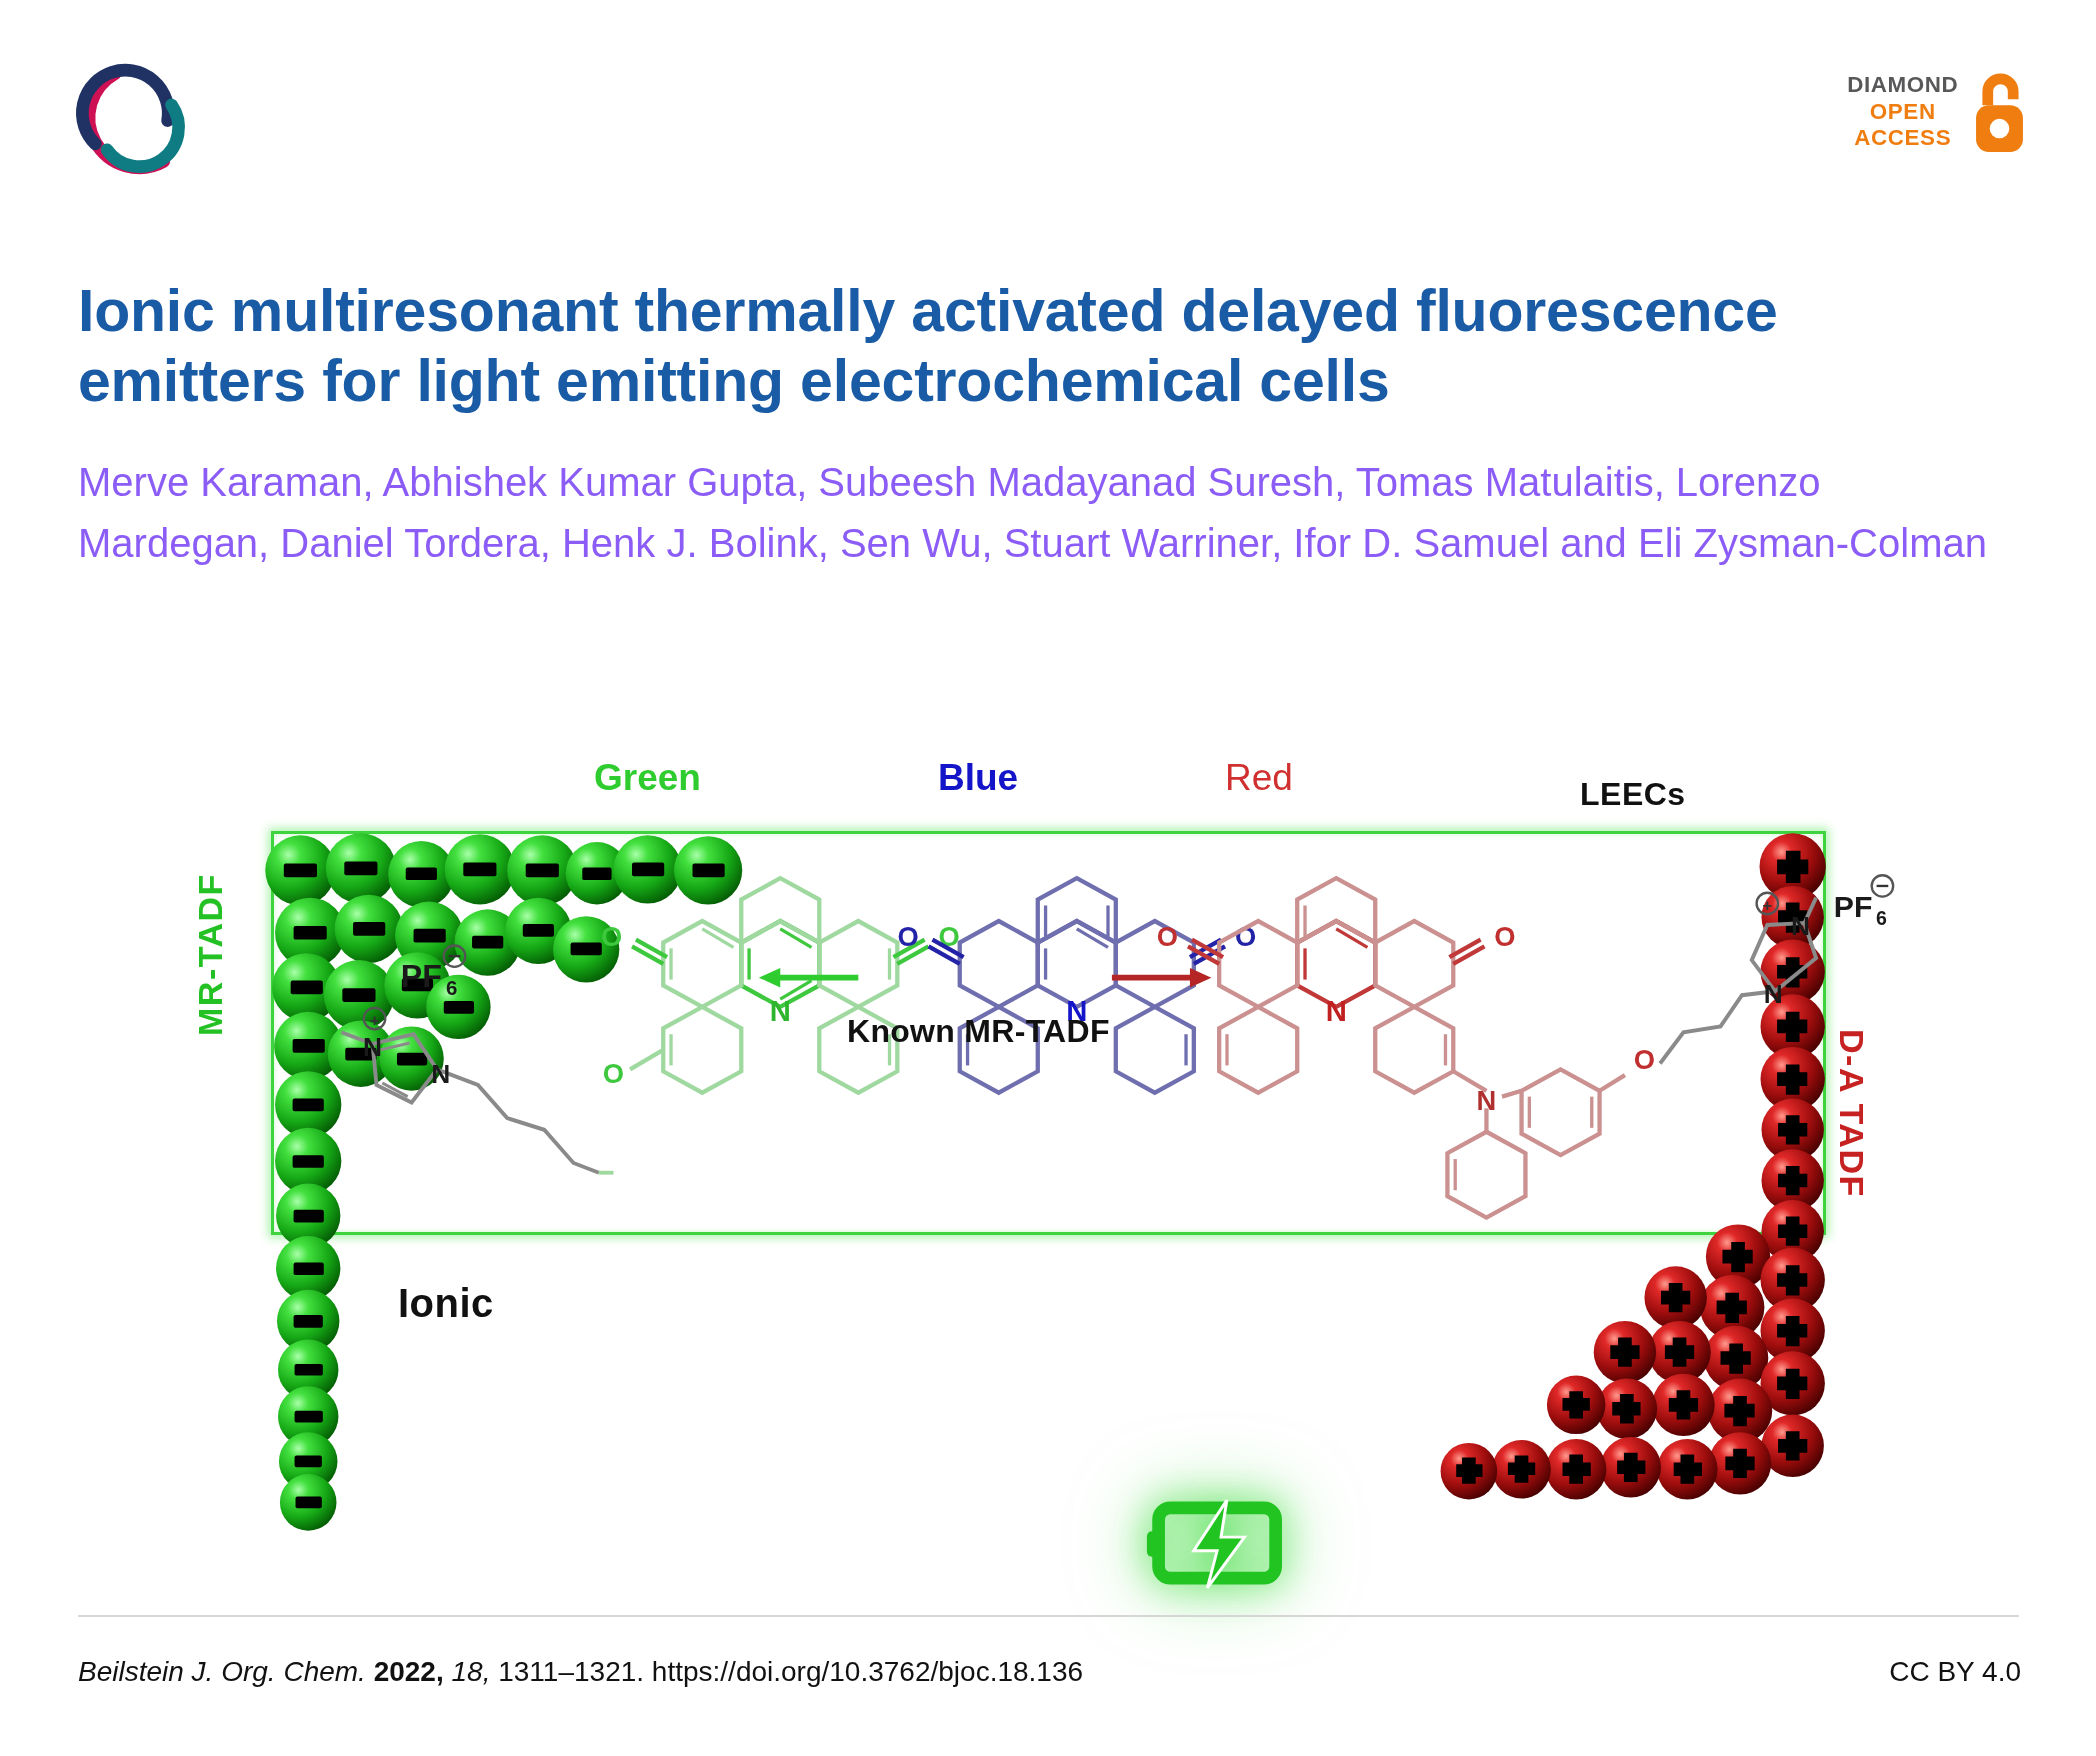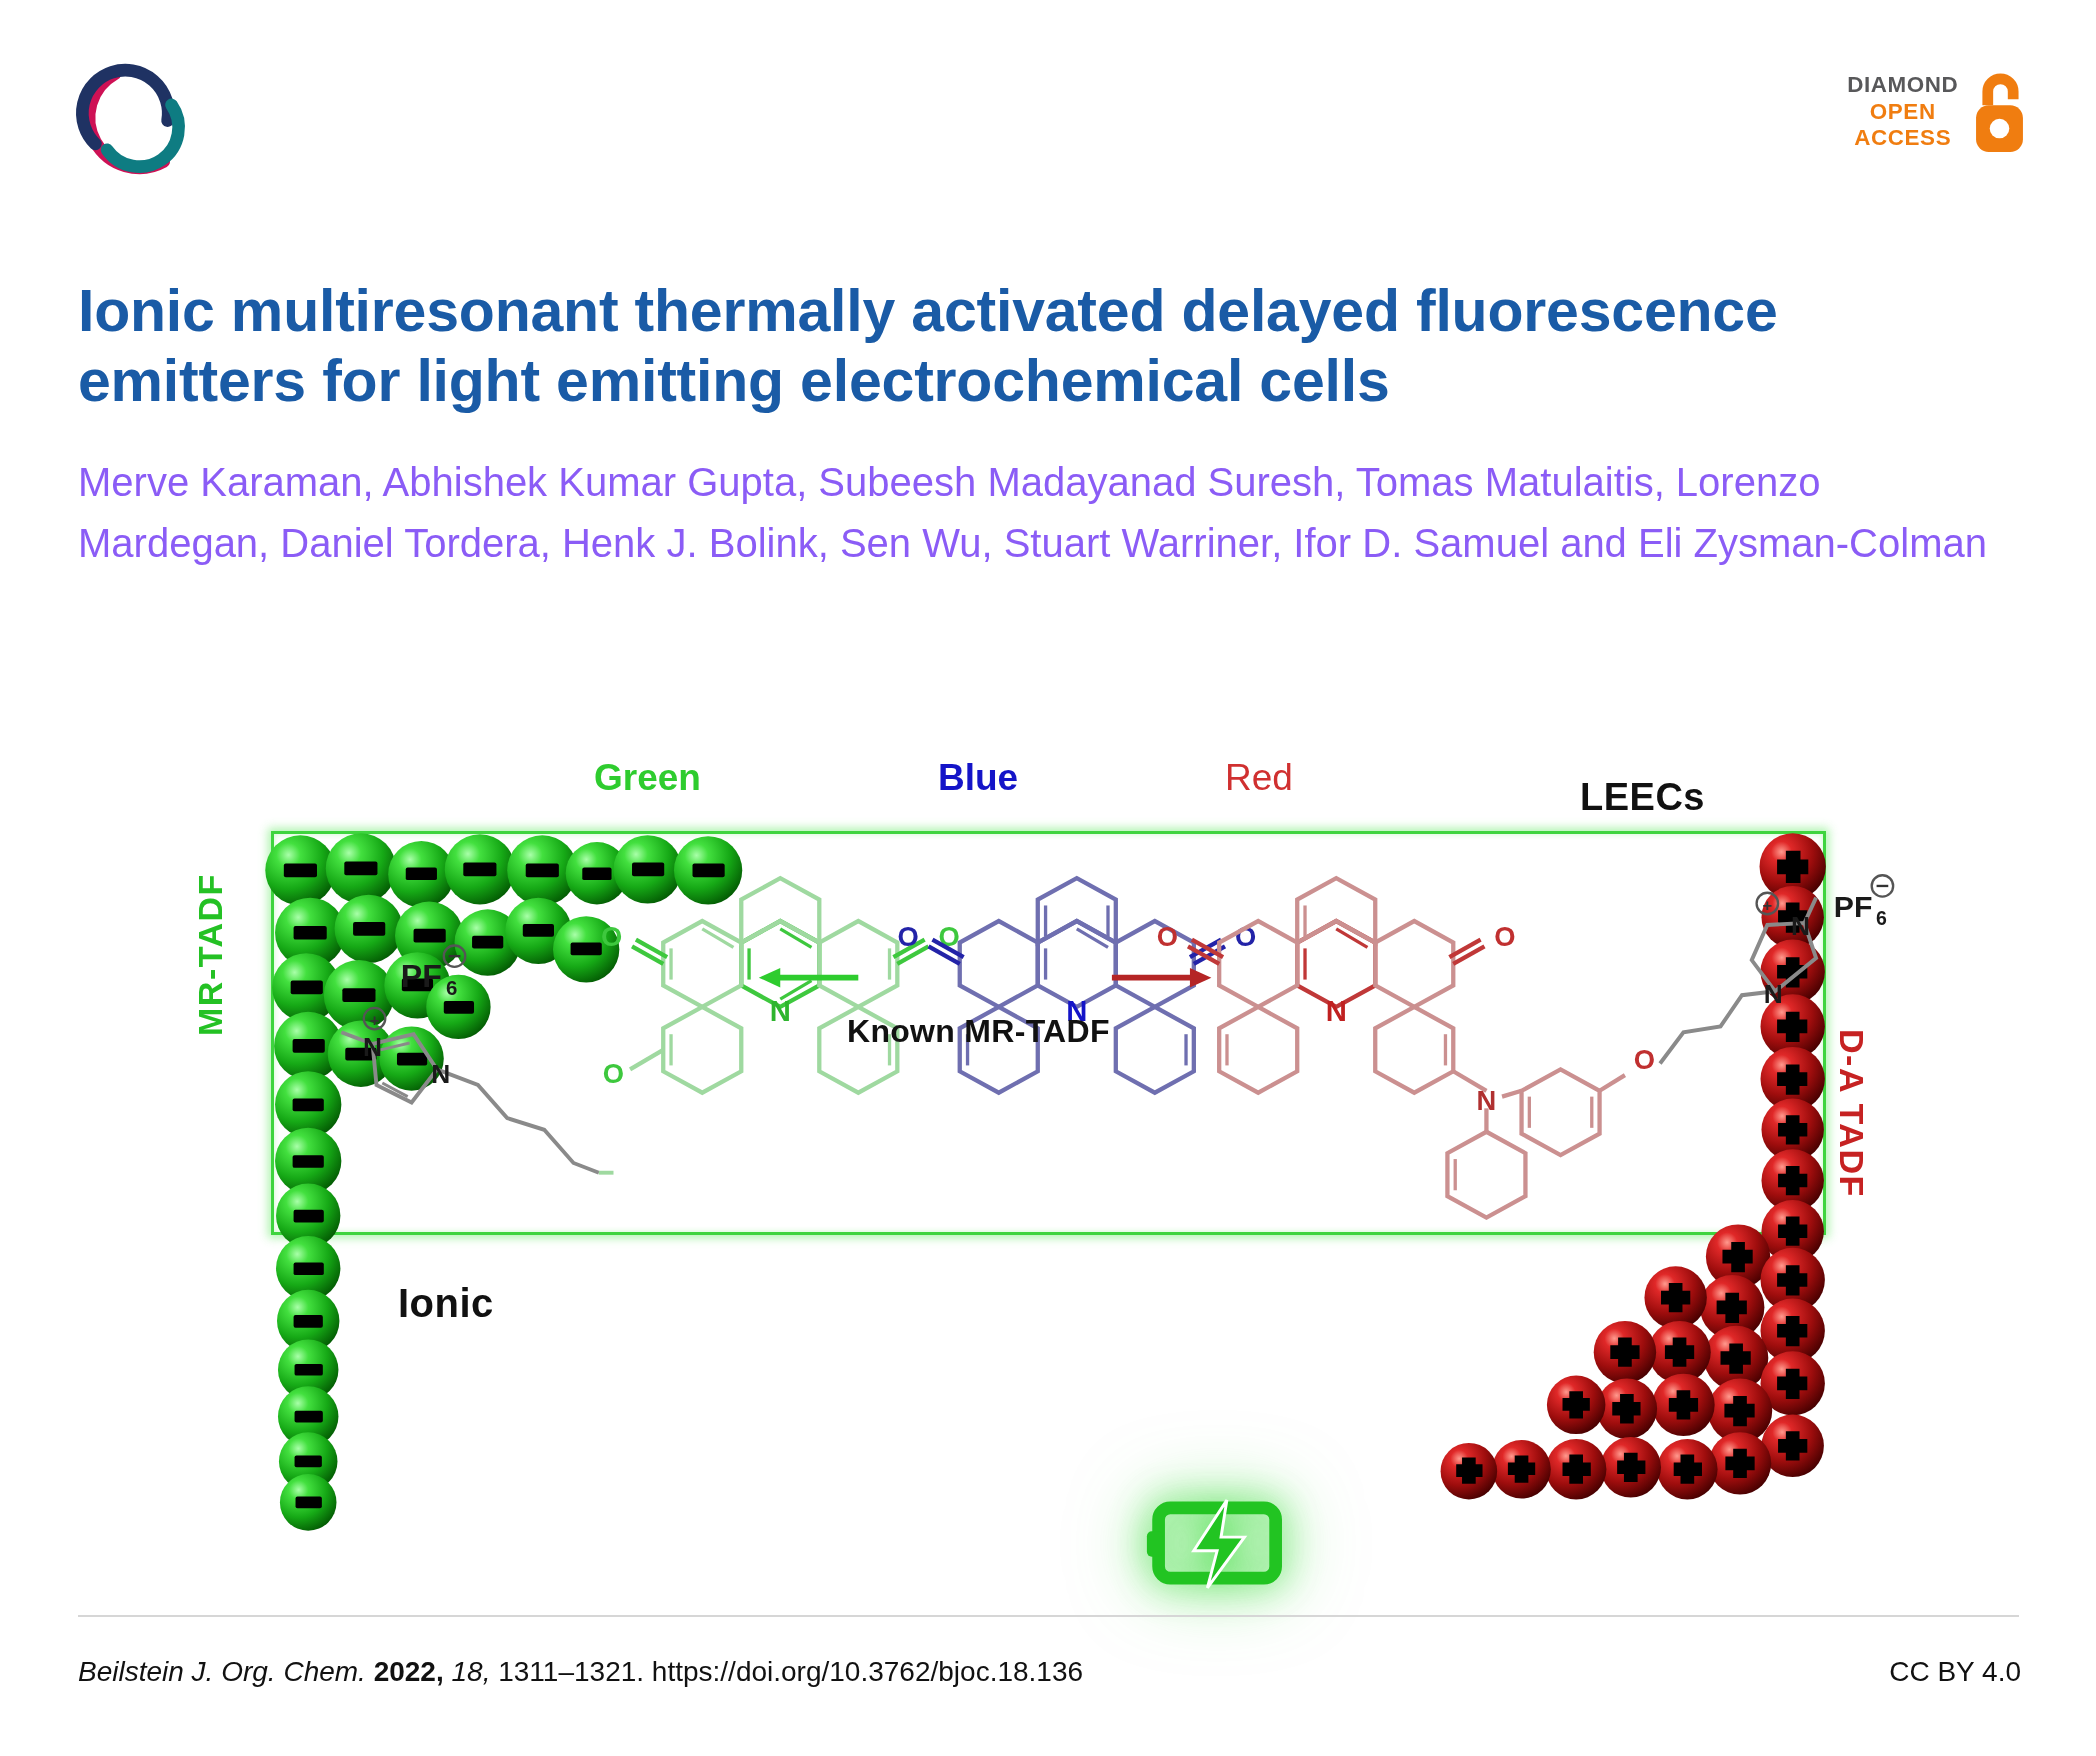--- a/index.html
+++ b/index.html
@@ -92,21 +92,21 @@
     left: 271px; top: 109px;
     width: 1555px; height: 404px;
     border: 3.9px solid #3fd43f;
     box-shadow: 0 0 8.8px 2.9px rgba(80,230,80,0.45),
                 inset 0 0 4.9px 1px rgba(120,240,120,0.30);
     background: #fff;
   }
   .lbl-leecs {
     position: absolute;
     left: 1580px; top: 54px;
-    font-size: 38px; font-weight: bold; color: #111;
+    font-size: 32px; font-weight: bold; color: #111;
     letter-spacing: 0.5px;
   }
   .lbl-ionic {
     position: absolute;
     left: 398px; top: 526px;
     font-size: 40px; font-weight: bold; color: #111;
     letter-spacing: 0.5px;
     margin-top: 33px;
   }
   .lbl-mrtadf {

